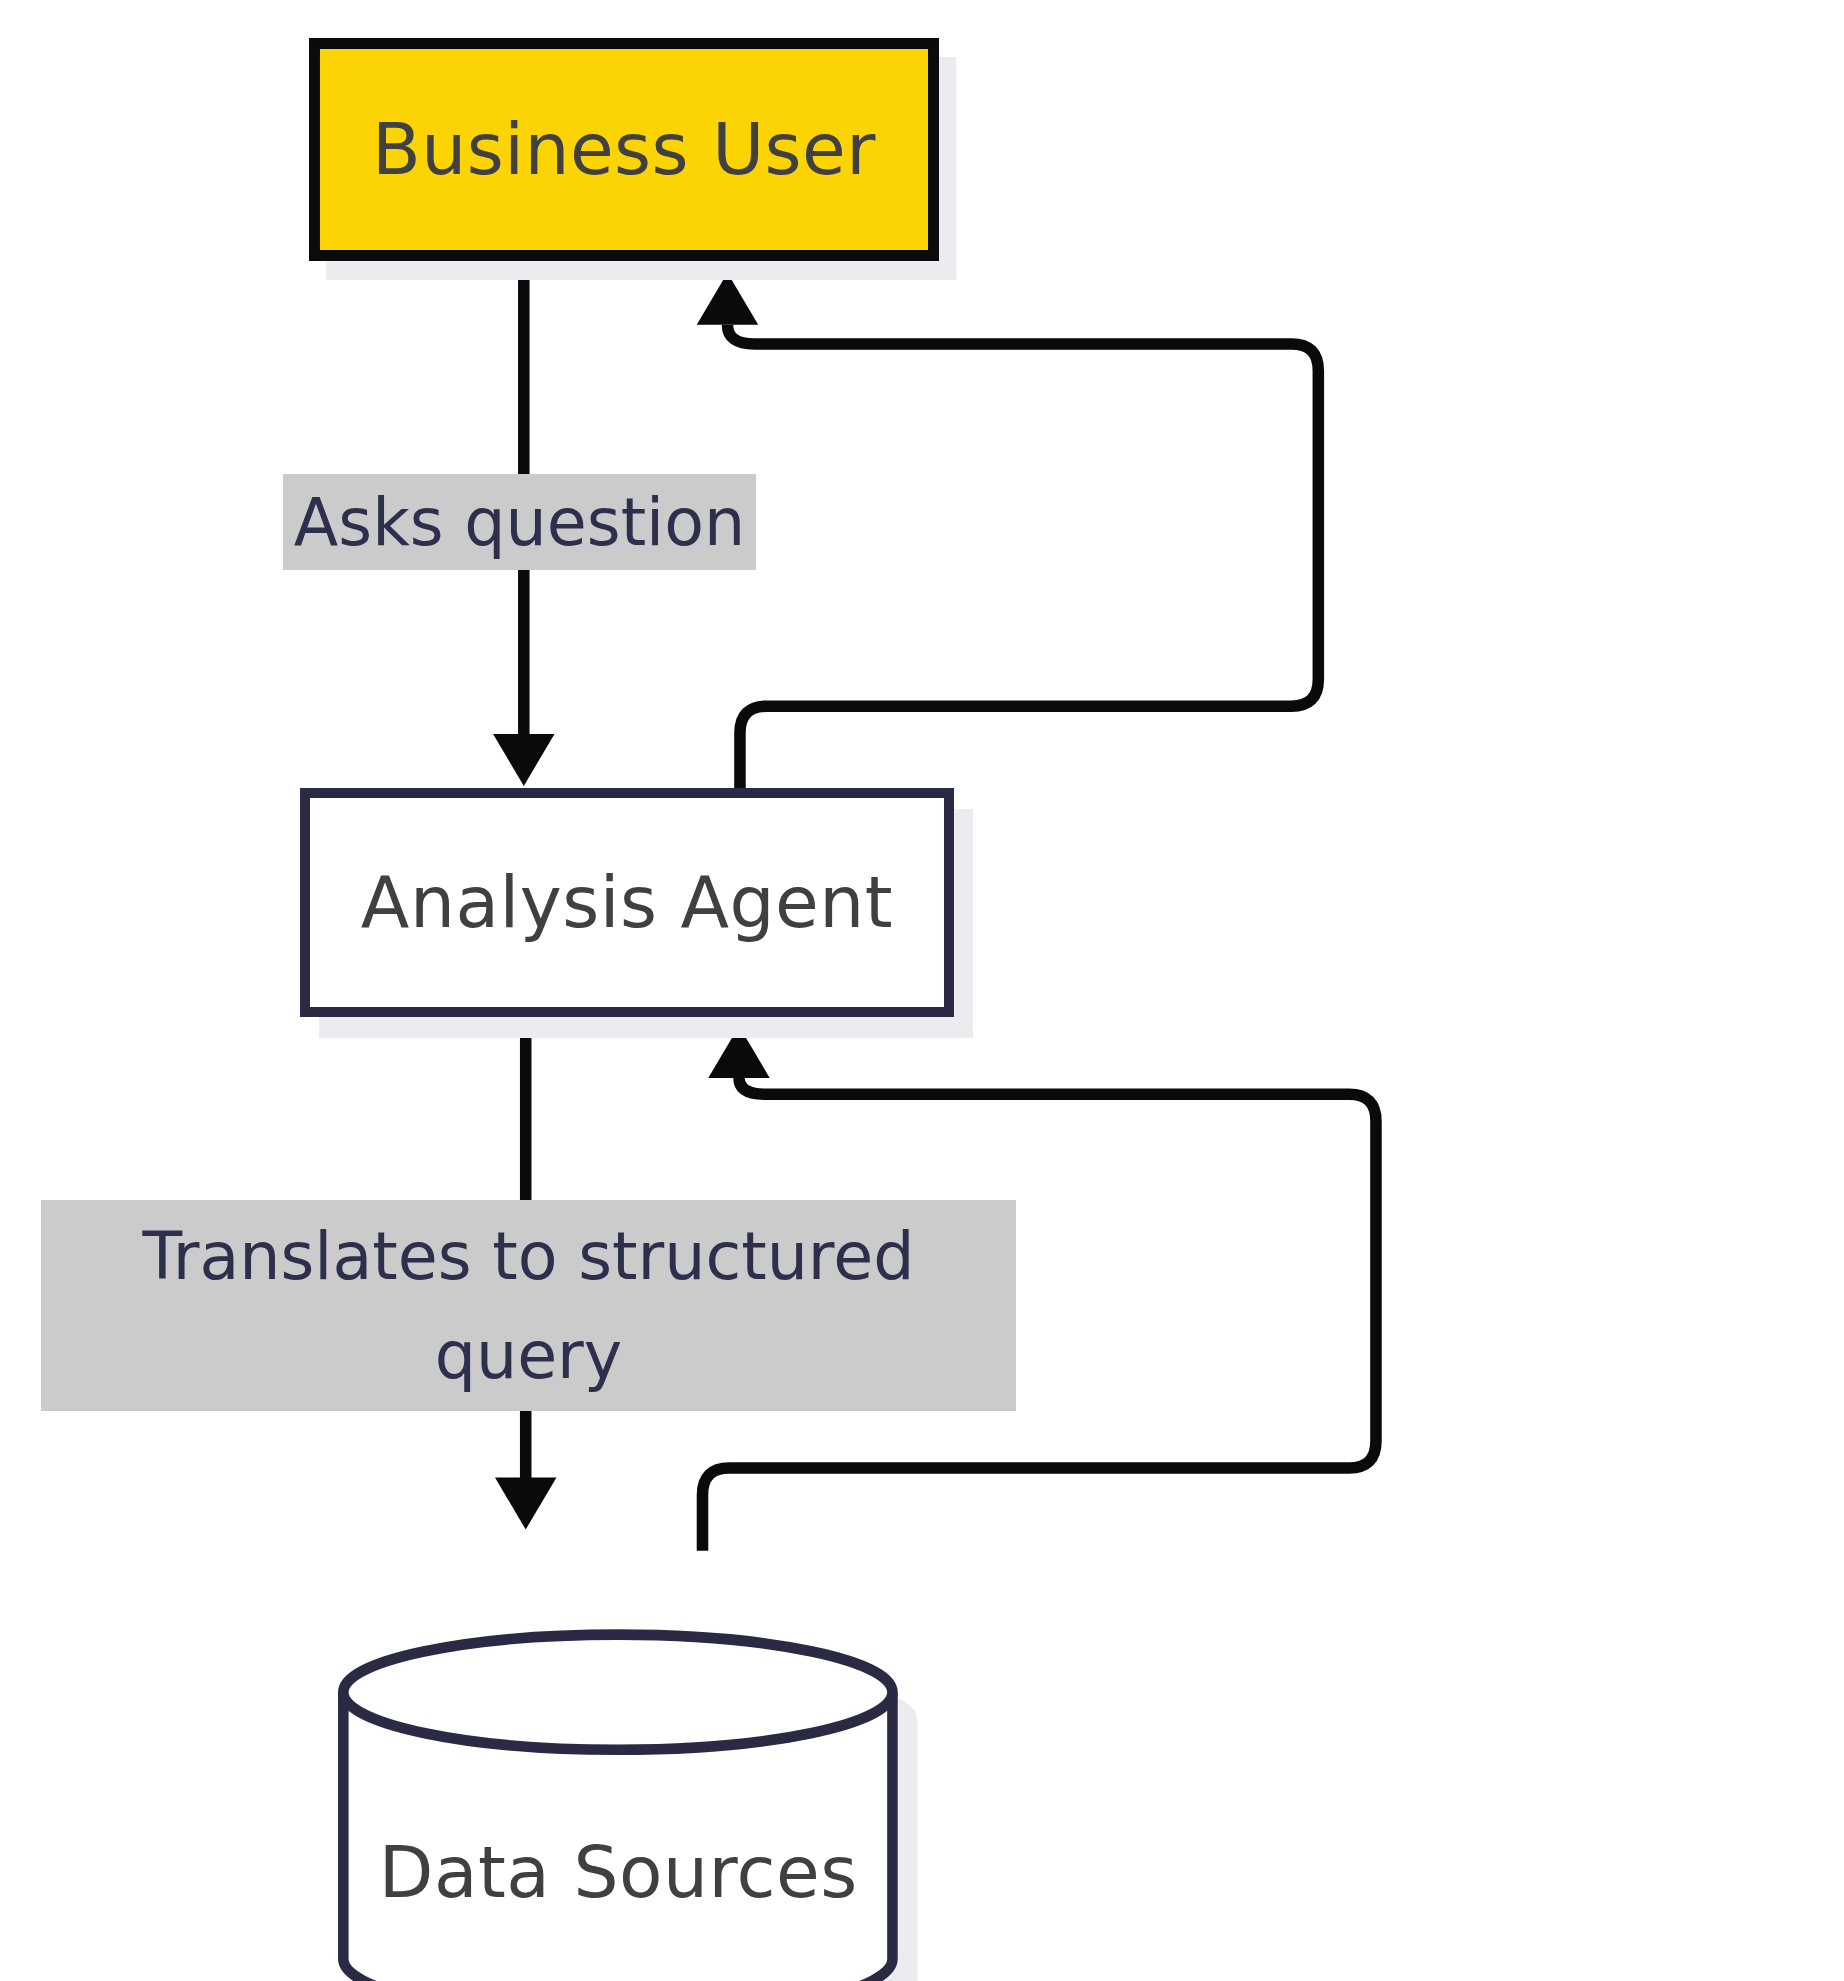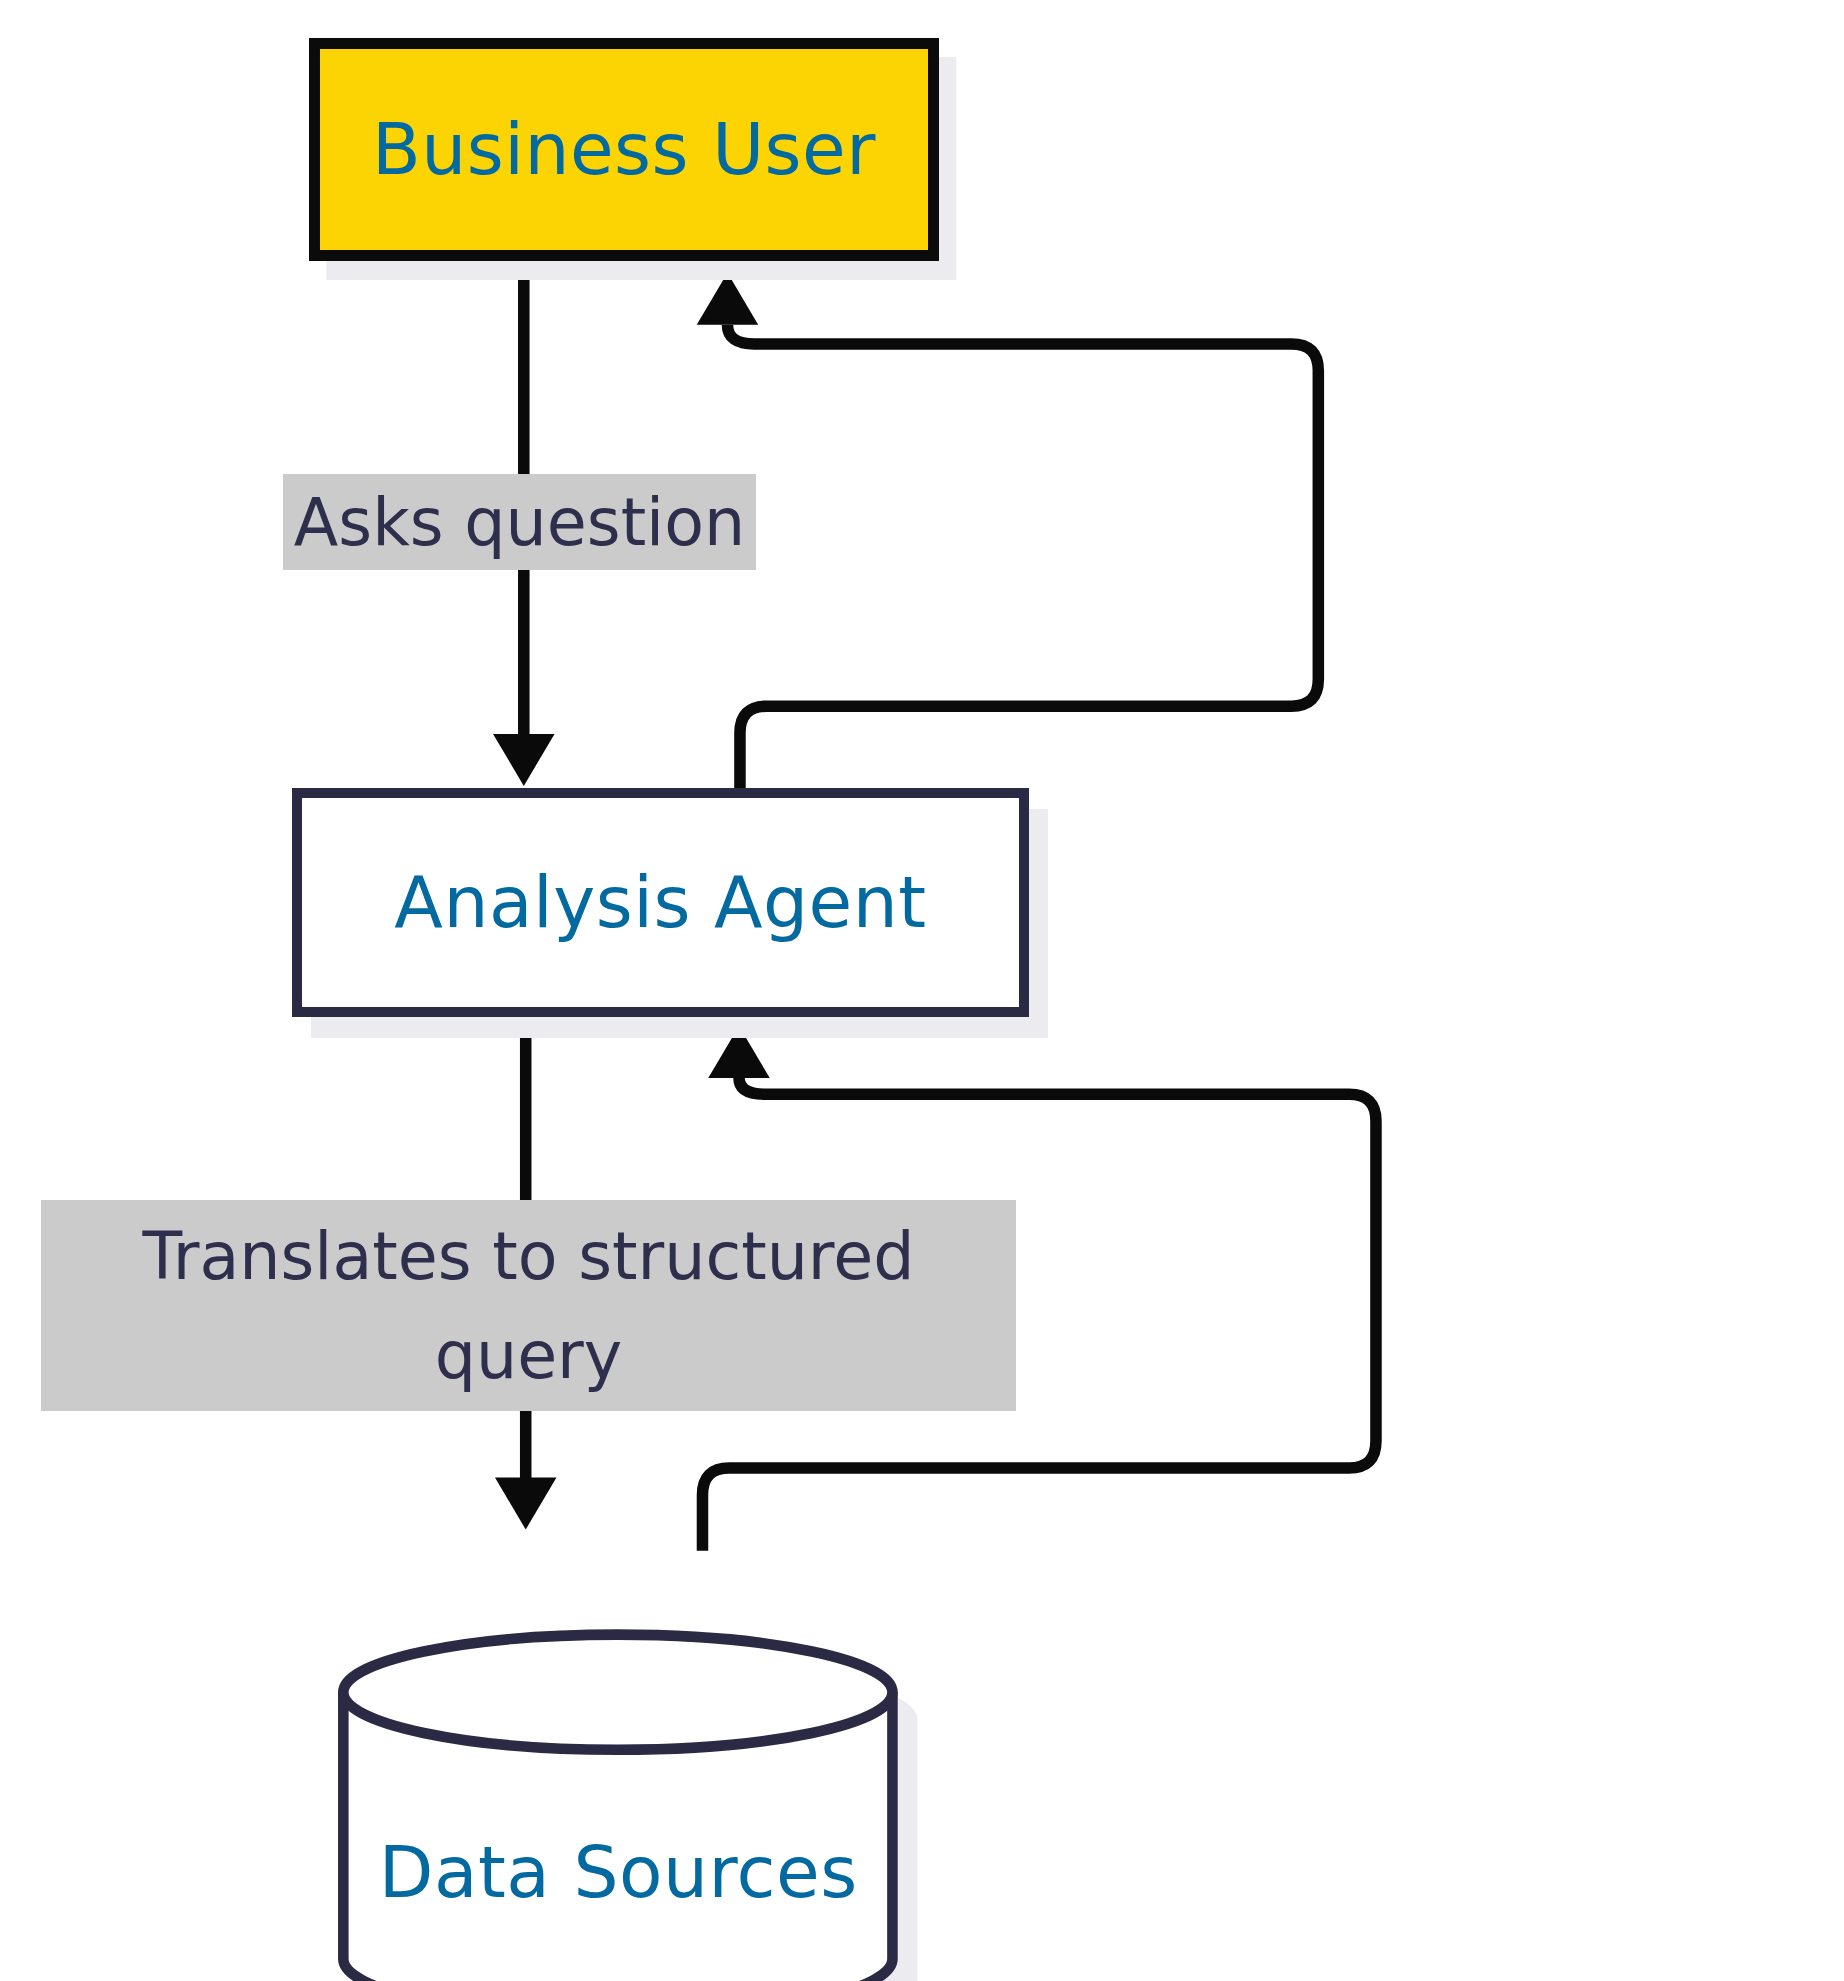--- a/index.html
+++ b/index.html
@@ -26,34 +26,34 @@
   .node {
     position: absolute;
     box-sizing: border-box;
     display: flex;
     align-items: center;
     justify-content: center;
   }
   .node .node-label {
     font-size: 71px;
     font-weight: 500;
-    color: #0369a1;
+    color: #404040;
     letter-spacing: 0.5px;
     white-space: nowrap;
   }
   .node-rect-yellow {
     left: 309px; top: 38px;
     width: 630px; height: 223px;
     background: #fcd404;
     border: 11.5px solid #0b0b0b;
     box-shadow: 17.3px 19px 0 0 #ececf0;
   }
   .node-rect-white {
-    left: 292px; top: 788px;
-    width: 737px; height: 229px;
+    left: 300px; top: 788px;
+    width: 654px; height: 229px;
     background: #ffffff;
     border: 10.6px solid #2a2a44;
     box-shadow: 19px 21px 0 0 #ececf0;
   }
   .node-cylinder {
     left: 327px; top: 1616px;
     width: 624px; height: 452px;
     display: block;
   }
   .node-cylinder svg { position: absolute; left: 0; top: 0; }

